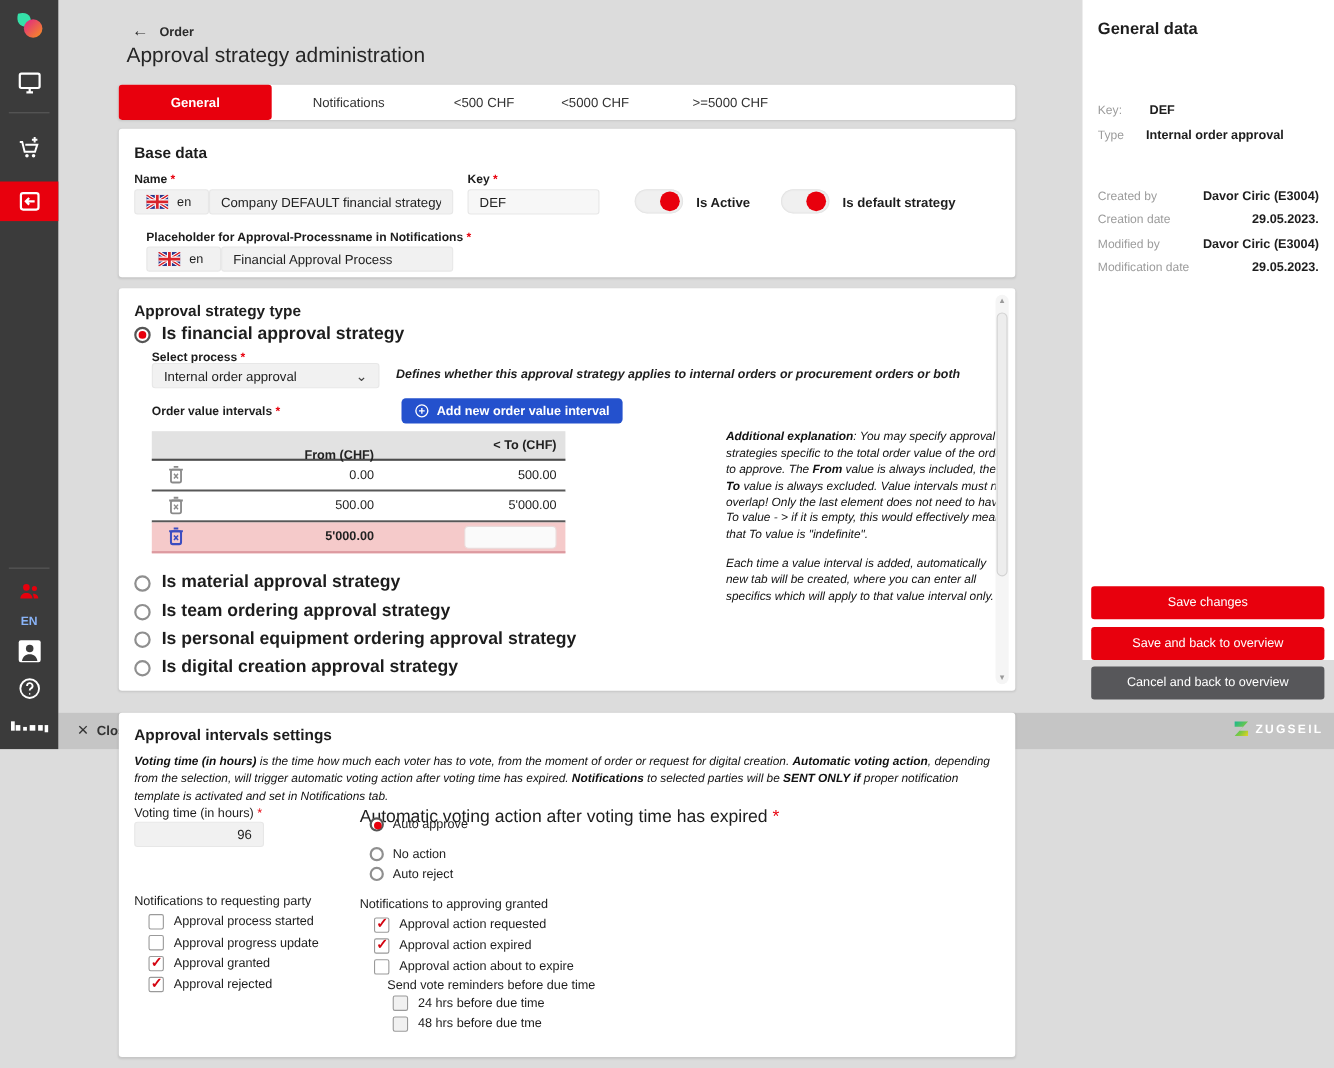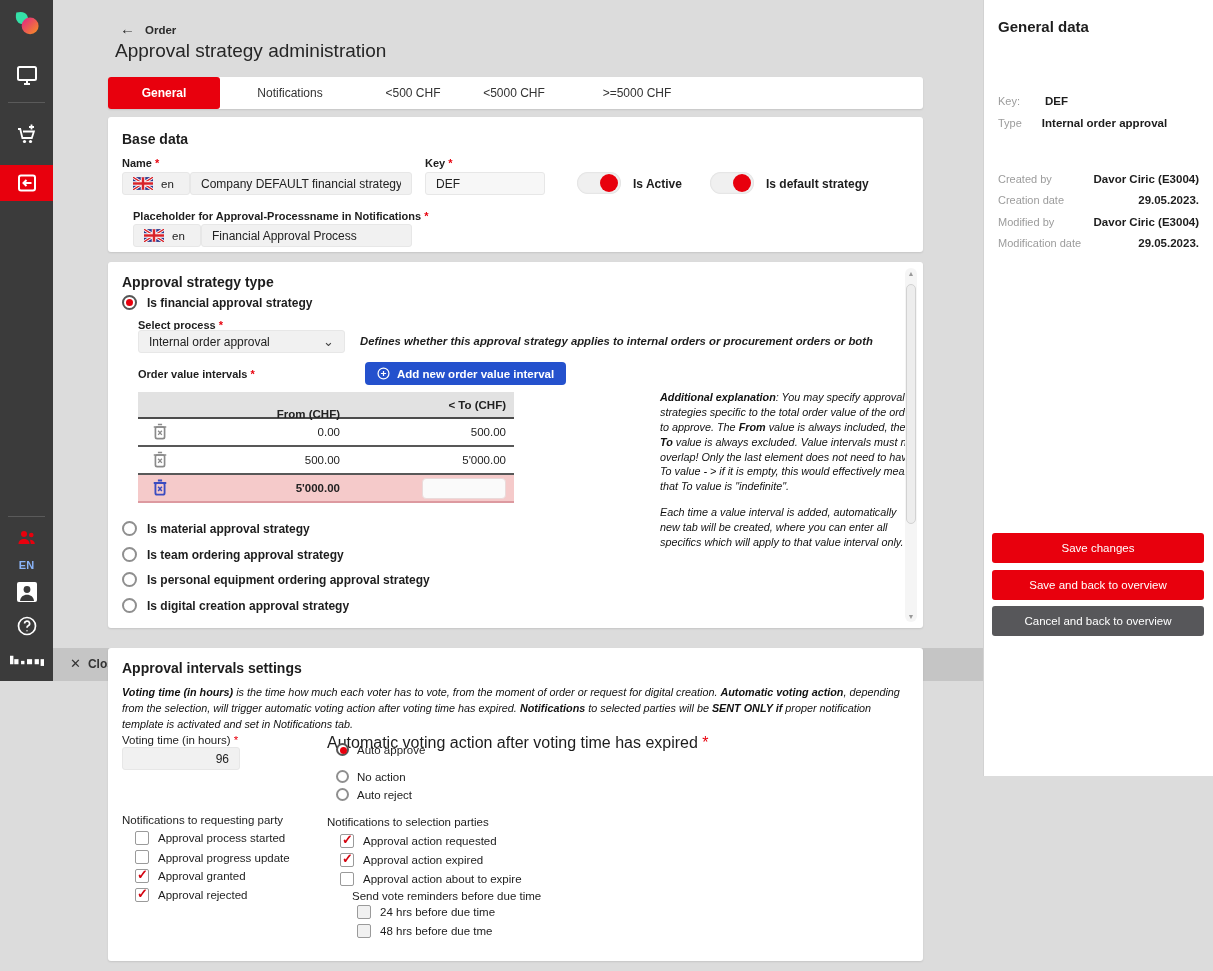--- a/index.html
+++ b/index.html
@@ -48,21 +48,21 @@
             box-shadow:inset 0 0 2px rgba(0,0,0,.15); }
   .toggle .knob { position:absolute; right:3px; top:2px; width:18px; height:18px; border-radius:50%; background:#e8000d; }
   .toggle-label { font-size:12px; font-weight:bold; color:#1d1d1d; }
 
   
   .radio { width:15px; height:15px; border-radius:50%; border:2px solid #8f8f8f; background:#fff; display:inline-block;
            position:relative; flex:none; cursor:pointer; }
   .radio.sel { border-color:#555; }
   .radio.sel::after { content:""; position:absolute; left:2px; top:2px; width:7px; height:7px; border-radius:50%; background:#e8000d; }
   .opt { position:absolute; display:flex; align-items:center; gap:10px; }
-  .opt .olabel { font-size:12px; font-weight:bold; color:#1d1d1d; }
+  .opt .olabel { font-size:16px; font-weight:bold; color:#1d1d1d; }
   .opt .olabel-n { font-size:11.5px; color:#1d1d1d; }
 
   
   .cb { width:14px; height:14px; border:1.5px solid #9a9a9a; border-radius:2px; background:#fff; display:inline-block;
         position:relative; flex:none; cursor:pointer; }
   .cb.checked::after { content:"\2713"; position:absolute; left:1px; top:-3px; font-size:13px; font-weight:bold; color:#d40511; }
 
   
   .otable { position:absolute; left:30px; top:130px; width:376px; font-size:11.5px; }
   .orow { display:flex; height:28px; align-items:center; border-bottom:2px solid #585858; background:#fff; }
@@ -88,21 +88,21 @@
   .sb-arrow { position:absolute; left:0; width:12px; text-align:center; font-size:7px; color:#9a9a9a; cursor:pointer; }
   .sb-arrow.up { top:2px; } .sb-arrow.down { bottom:2px; }
   .sb-thumb { position:absolute; left:1px; top:16px; width:10px; height:240px; background:#ededed; border:1px solid #d2d2d2; border-radius:5px; cursor:pointer; }
 
   
   .note { position:absolute; left:14px; top:36px; width:790px; font-size:10.8px; font-style:italic; line-height:1.5; color:#111; }
   .note b { font-weight:bold; }
   .grouplbl { font-size:11.5px; color:#1d1d1d; position:absolute; }
 
   
-  .rightpanel { position:absolute; left:983px; top:0; width:230px; height:776px; background:#fff; border-left:1px solid #d2d2d2;
+  .rightpanel { position:absolute; left:983px; top:0; width:230px; height:600px; background:#fff; border-left:1px solid #d2d2d2;
                 z-index:2; }
   .rp-head { position:absolute; left:14px; top:18px; font-size:15px; font-weight:bold; color:#1d1d1d; }
   .rp-row { position:absolute; left:14px; right:14px; display:flex; justify-content:space-between; align-items:baseline; }
   .rp-label { font-size:11px; color:#9c9c9c; }
   .rp-value { font-size:11.5px; font-weight:bold; color:#1d1d1d; text-align:right; }
   .rp-btn { position:absolute; left:8px; width:212px; height:30px; border:none; border-radius:3px; color:#fff; font-size:11.5px;
             cursor:pointer; font-family:"Liberation Sans", sans-serif; }
   .rp-btn.red { background:#e8000d; }
   .rp-btn.gray { background:#57575a; }
 
@@ -205,21 +205,21 @@
       <span class="brand-text">ZUGSEIL</span>
     </div>
   </div>
 
   <div class="back">
     <span class="arr">←</span><span>Order</span>
   </div>
   <div class="pagetitle">Approval strategy administration</div>
 
   <nav class="tabbar">
-    <div class="tab active" style="width:112px;">General</div>
+    <div class="tab active" style="width:139px;">General</div>
     <div class="tab" style="width:140px;">Notifications</div>
     <div class="tab" style="width:106px;">&lt;500 CHF</div>
     <div class="tab" style="width:96px;">&lt;5000 CHF</div>
     <div class="tab" style="width:150px;">&gt;=5000 CHF</div>
   </nav>
 
   <section class="panel" style="left:108px;top:117px;width:815px;height:135px;">
     <div class="h-section" style="position:absolute;left:14px;top:14px;">Base data</div>
     <div class="lbl req" style="position:absolute;left:14px;top:40px;">Name</div>
     <div class="fieldbox flagbox" style="position:absolute;left:14px;top:55px;">
@@ -390,21 +390,21 @@
     </div>
     <div class="opt" style="left:27px;top:221px;gap:9px;">
       <span class="cb checked"></span>
       <span class="olabel-n">Approval granted</span>
     </div>
     <div class="opt" style="left:27px;top:240px;gap:9px;">
       <span class="cb checked"></span>
       <span class="olabel-n">Approval rejected</span>
     </div>
 
-    <div class="grouplbl" style="left:219px;top:168px;">Notifications to selection parties</div>
+    <div class="grouplbl" style="left:219px;top:168px;">Notifications to approving granted</div>
     <div class="opt" style="left:232px;top:186px;gap:9px;">
       <span class="cb checked"></span>
       <span class="olabel-n">Approval action requested</span>
     </div>
     <div class="opt" style="left:232px;top:205px;gap:9px;">
       <span class="cb checked"></span>
       <span class="olabel-n">Approval action expired</span>
     </div>
     <div class="opt" style="left:232px;top:224px;gap:9px;">
       <span class="cb"></span>

